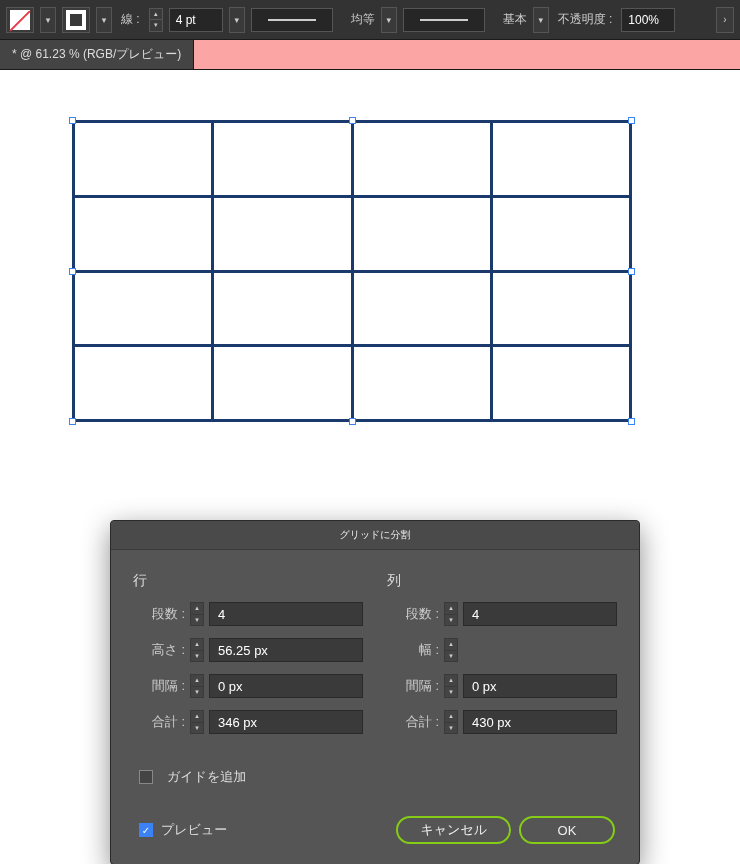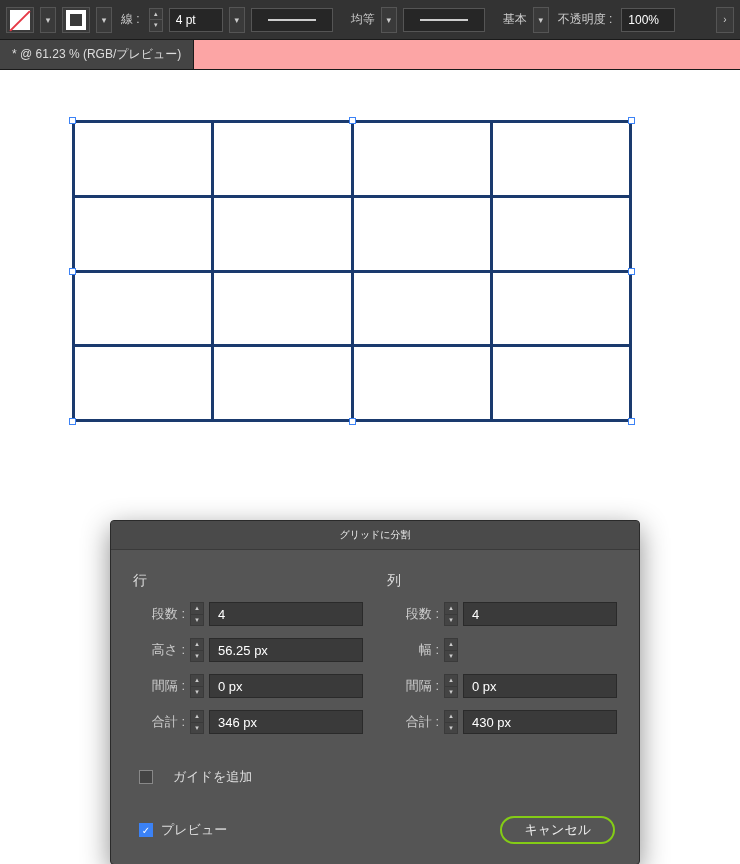--- a/index.html
+++ b/index.html
@@ -249,21 +249,21 @@
       height: 24px;
       padding: 0 8px;
       font-size: 13px;
       display: flex;
       align-items: center;
     }
     .dialog-footer1 {
       padding: 6px 28px;
       display: flex;
       align-items: center;
-      gap: 20px;
+      gap: 14px;
     }
     .dialog-footer2 {
       padding: 24px 24px 20px 28px;
       display: flex;
       align-items: center;
       gap: 8px;
     }
     .checkbox {
       width: 14px;
       height: 14px;
@@ -452,15 +452,16 @@
     </div>
     <div class="dialog-footer1">
       <div class="checkbox"></div>
       <span>ガイドを追加</span>
     </div>
     <div class="dialog-footer2">
       <div class="checkbox checked">✓</div>
       <span>プレビュー</span>
       <div class="spacer"></div>
       <div class="dbtn">キャンセル</div>
+      <div class="dbtn">OK</div>
     </div>
   </div>
 </div>
 
 </body></html>

